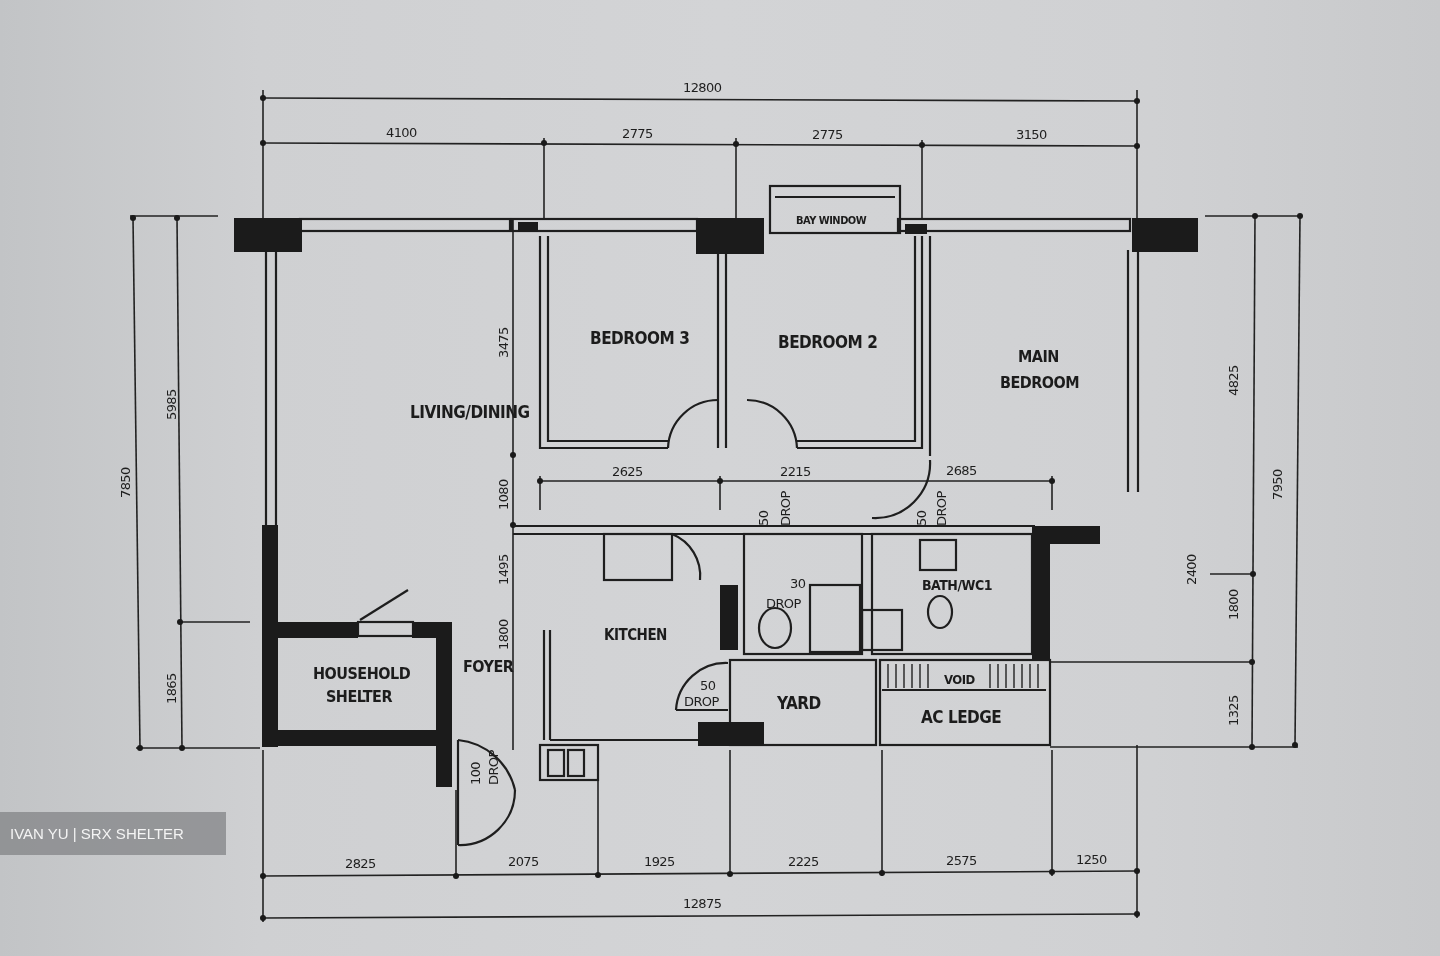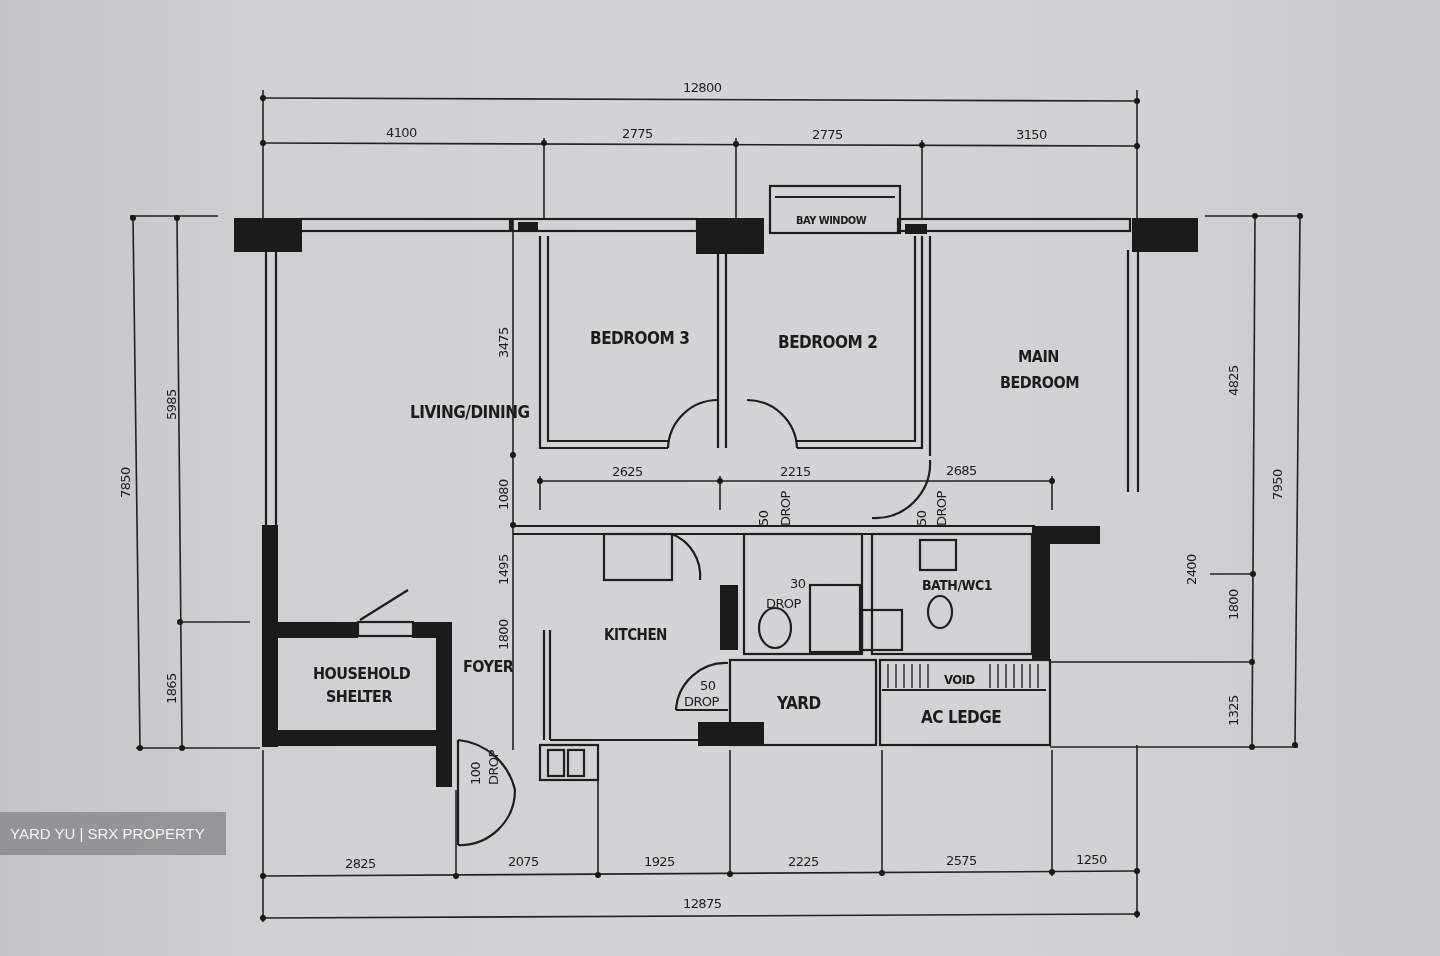--- a/index.html
+++ b/index.html
@@ -253,13 +253,13 @@
 
   <text class="dim" x="612" y="476" font-size="12">2625</text>
   <text class="dim" x="780" y="476" font-size="12">2215</text>
   <text class="dim" x="946" y="475" font-size="12">2685</text>
   <text class="dim" transform="translate(508 358) rotate(-90)" font-size="12">3475</text>
   <text class="dim" transform="translate(508 510) rotate(-90)" font-size="12">1080</text>
   <text class="dim" transform="translate(508 585) rotate(-90)" font-size="12">1495</text>
   <text class="dim" transform="translate(508 650) rotate(-90)" font-size="12">1800</text>
 </svg>
 
-<div class="watermark">YARD YU | SRX PROPERTY</div>
+<div class="watermark">IVAN YU | SRX SHELTER</div>
 
 </body></html>

